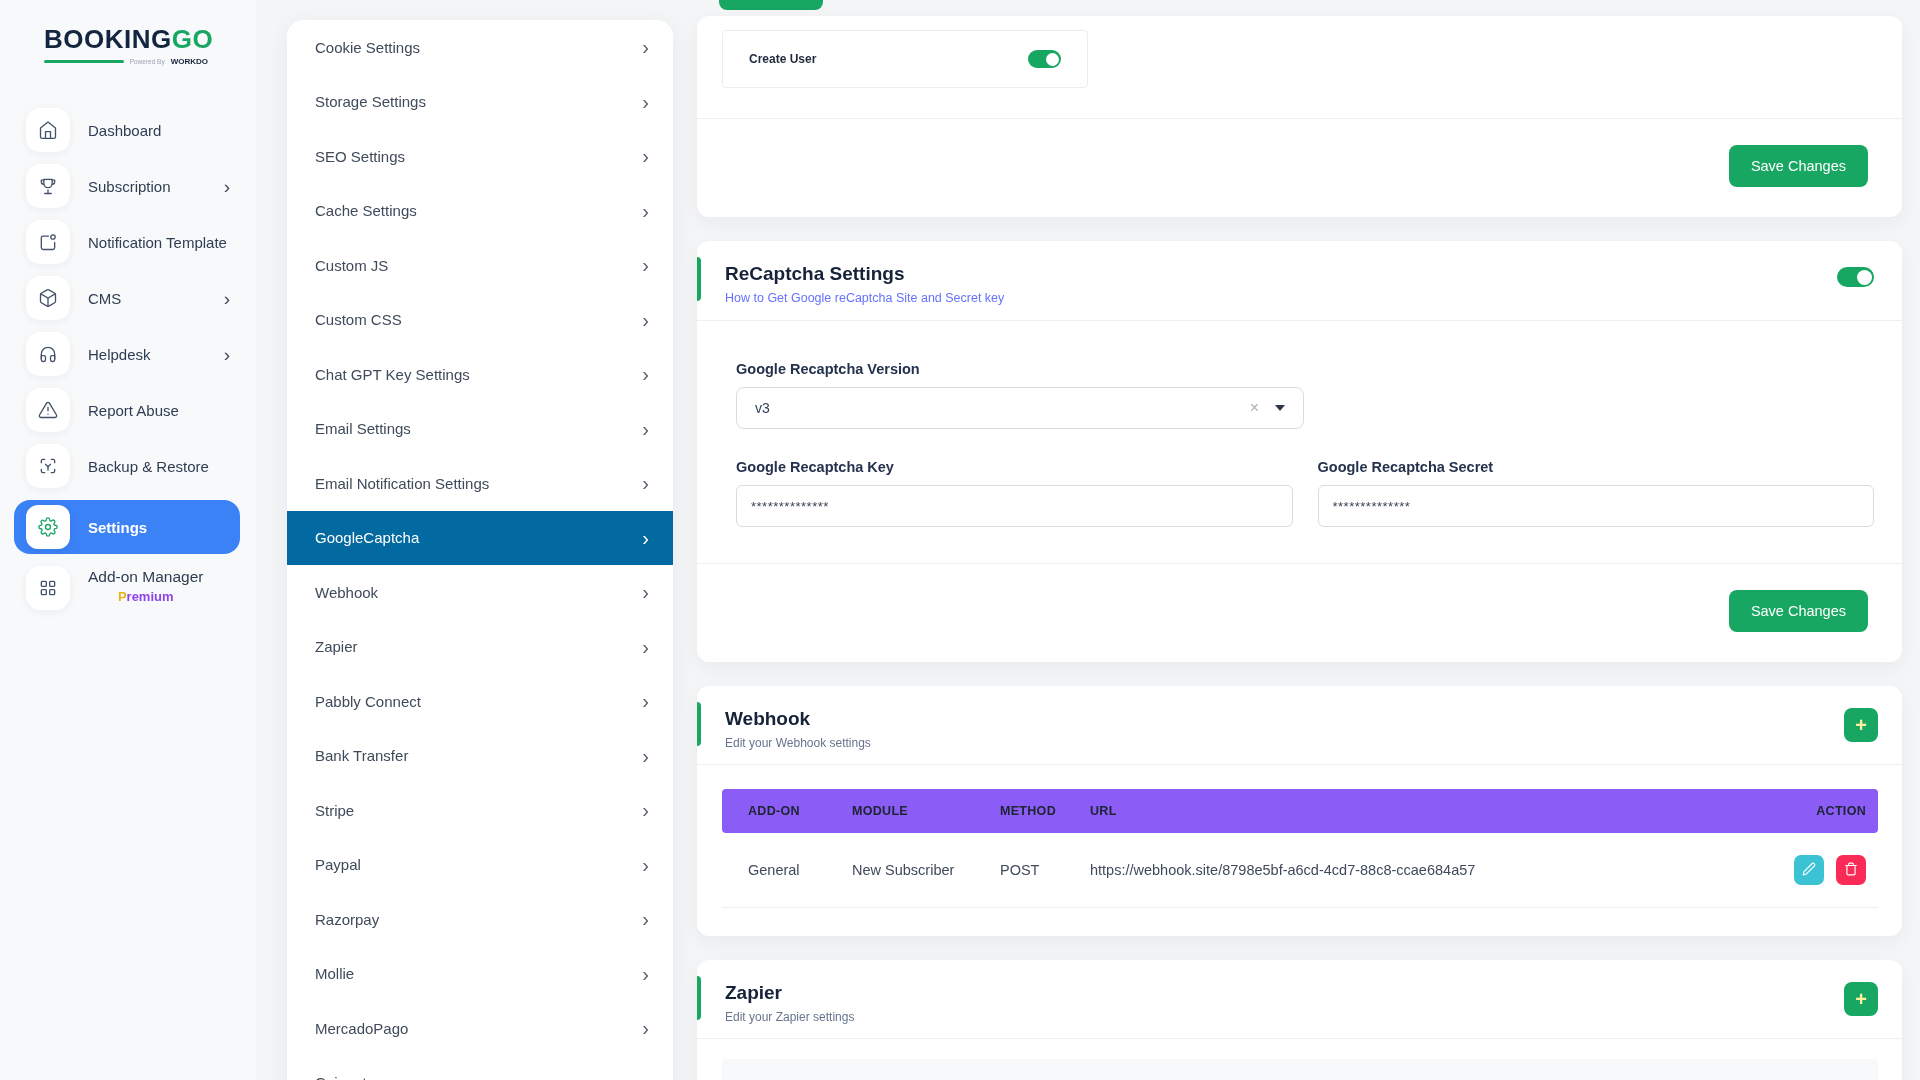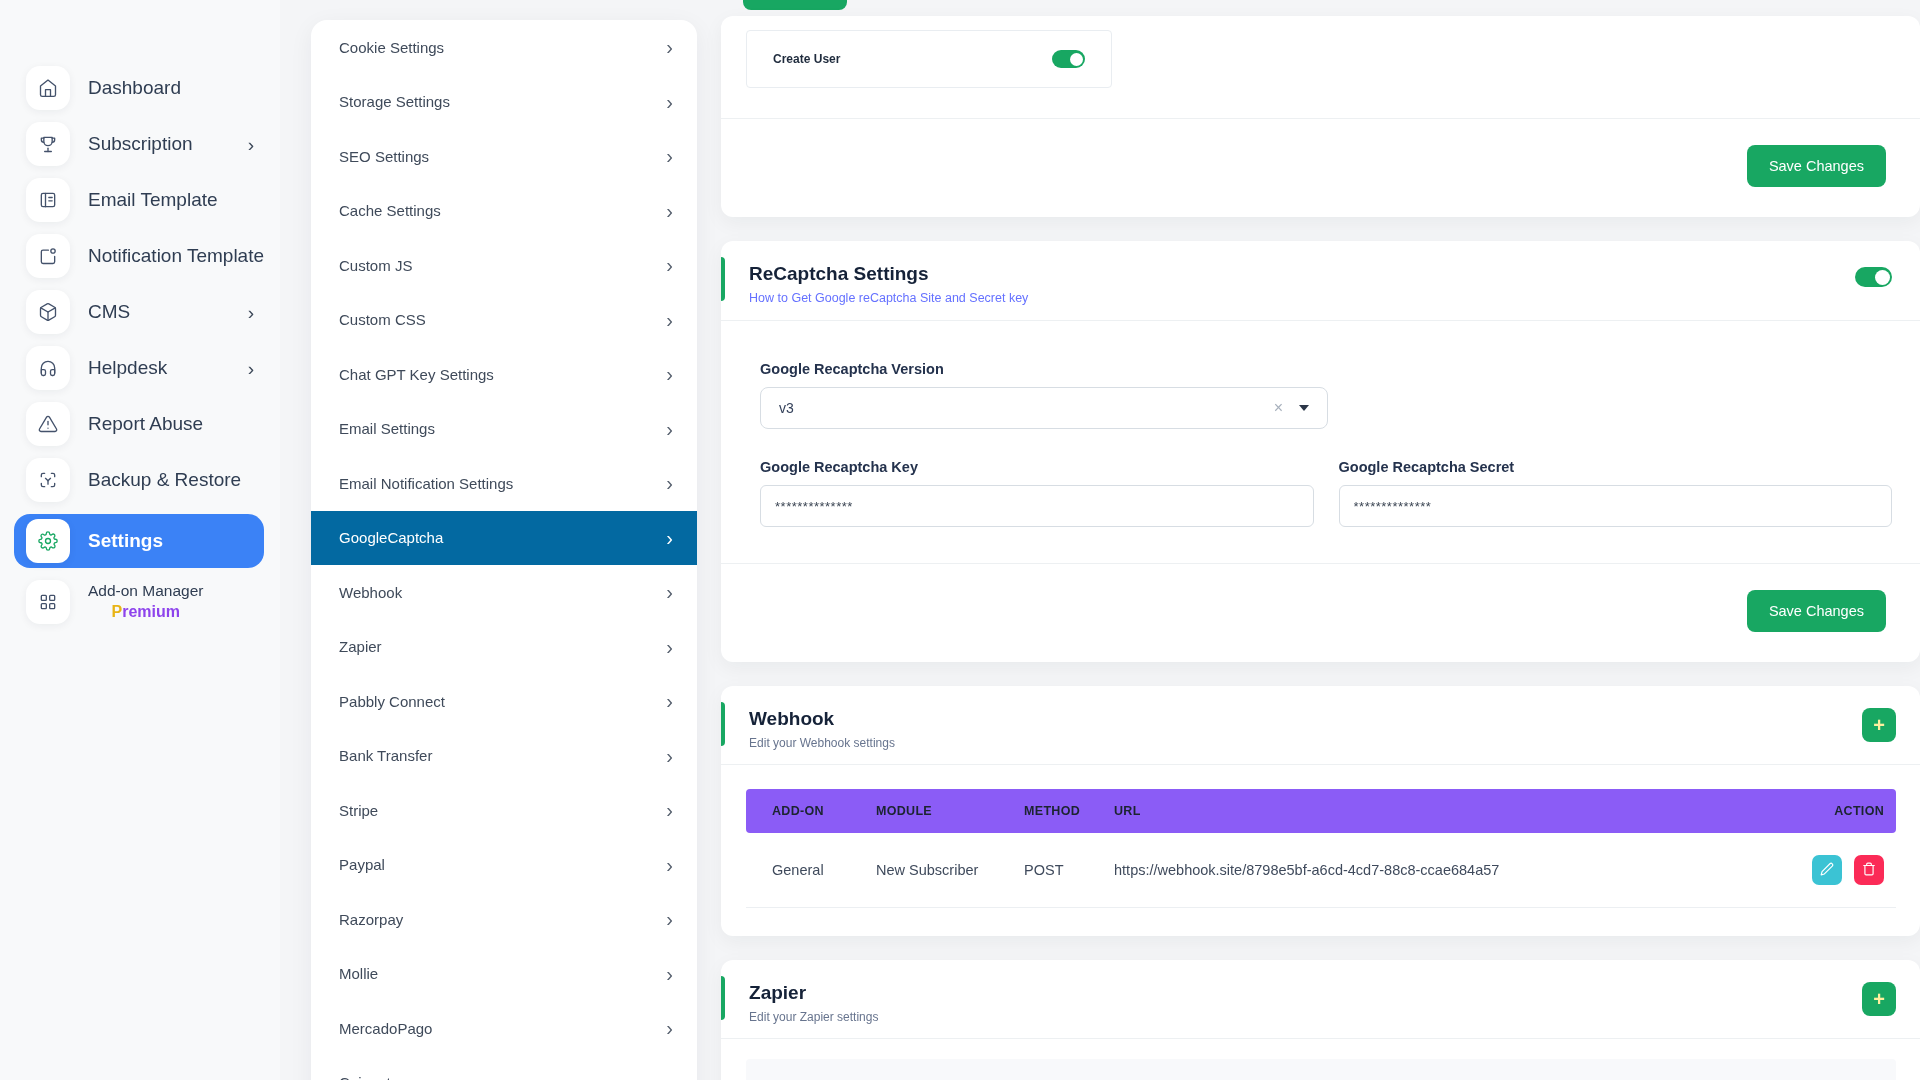--- a/index.html
+++ b/index.html
@@ -27,32 +27,32 @@
   .side-nav { margin-top:42px; }
   .side-item {
     display:flex; align-items:center; height:44px; margin:0 16px 12px 26px; cursor:pointer;
   }
   .icon-box {
     width:44px; height:44px; background:#ffffff; border-radius:14px;
     display:flex; align-items:center; justify-content:center; flex:0 0 44px;
     box-shadow:0 2px 8px rgba(20,30,50,.06);
   }
   .icon-box svg { width:20px; height:20px; stroke:#44526b; fill:none; stroke-width:1.6; stroke-linecap:round; stroke-linejoin:round; }
-  .side-label { margin-left:18px; font-size:19px; font-weight:500; color:#2f3d52; white-space:nowrap; }
+  .side-label { margin-left:18px; font-size:15px; font-weight:500; color:#2f3d52; white-space:nowrap; }
   .side-chev { margin-left:auto; margin-right:10px; font-size:19px; color:#3c4858; line-height:1; }
   .side-item.active {
     background:#3b82f6; border-radius:16px; height:54px; margin:0 16px 12px 14px; padding-left:12px;
   }
   .side-item.active .icon-box { border-radius:12px; }
   .side-item.active .icon-box svg { stroke:#18a762; }
   .side-item.active .side-label { color:#ffffff; font-weight:700; }
   .side-item.addon { margin-top:10px; align-items:flex-start; height:auto; }
   .addon-text { margin-left:18px; display:flex; flex-direction:column; padding-top:2px; }
   .addon-label { font-size:15.5px; font-weight:500; color:#2f3d52; }
-  .premium { text-align:center; font-size:16px; font-weight:700; margin-top:3px; }
+  .premium { text-align:center; font-size:13px; font-weight:700; margin-top:3px; }
   .premium-gold { color:#e8b416; }
   .premium-purple { color:#8e44ec; }
 
   
   .snav-card {
     flex:0 0 386px; margin:20px 0 0 31px; height:1200px; background:#ffffff;
     border-radius:16px; box-shadow:0 6px 24px rgba(26,32,44,.06); overflow:hidden;
   }
   .snav-item {
     height:54.5px; display:flex; align-items:center; padding:0 24px 0 28px; cursor:pointer;
@@ -149,20 +149,30 @@
   .btn-delete { background:#fb2b57; }
 
   
   .card-zapier { margin-top:24px; padding-bottom:40px; }
   .partial-table-head { margin:20px 24px 0 25px; height:44px; background:#f8f9fb; border-radius:4px; }
 </style>
 </head>
 <body>
 
 <aside class="sidebar">
+  <div class="logo">
+    <div class="logo-text">
+      <span class="logo-dark">BOOKING</span><span class="logo-green">GO</span>
+    </div>
+    <div class="logo-sub">
+      <span class="logo-line"></span>
+      <span class="logo-pw">Powered By</span>
+      <span class="logo-pwb">WORKDO</span>
+    </div>
+  </div>
 
   <nav class="side-nav">
     <div class="side-item">
       <span class="icon-box">
         <svg viewBox="0 0 24 24">
             <path d="M3 9.5l9-7 9 7V20a2 2 0 0 1-2 2H5a2 2 0 0 1-2-2z"></path>
             <path d="M9 22v-8h6v8"></path>
           </svg>
       </span>
       <span class="side-label">Dashboard</span>
@@ -172,31 +182,20 @@
         <svg viewBox="0 0 24 24">
             <path d="M8 21h8"></path>
             <path d="M12 17v4"></path>
             <path d="M7 4h10v5a5 5 0 0 1-10 0z"></path>
             <path d="M7 5H4v2a3 3 0 0 0 3 3"></path>
             <path d="M17 5h3v2a3 3 0 0 1-3 3"></path>
           </svg>
       </span>
       <span class="side-label">Subscription</span>
       <span class="side-chev">›</span>
-    </div>
-    <div class="side-item">
-      <span class="icon-box">
-        <svg viewBox="0 0 24 24">
-            <rect x="4" y="4" width="16" height="16" rx="2"></rect>
-            <path d="M9 4v16"></path>
-            <path d="M13 9h4"></path>
-            <path d="M13 13h4"></path>
-          </svg>
-      </span>
-      <span class="side-label">Email Template</span>
     </div>
     <div class="side-item">
       <span class="icon-box">
         <svg viewBox="0 0 24 24">
             <path d="M20 12.5V19a2 2 0 0 1-2 2H6a2 2 0 0 1-2-2V7a2 2 0 0 1 2-2h6.5"></path>
             <circle cx="18" cy="6" r="2.6"></circle>
           </svg>
       </span>
       <span class="side-label">Notification Template</span>
     </div>

